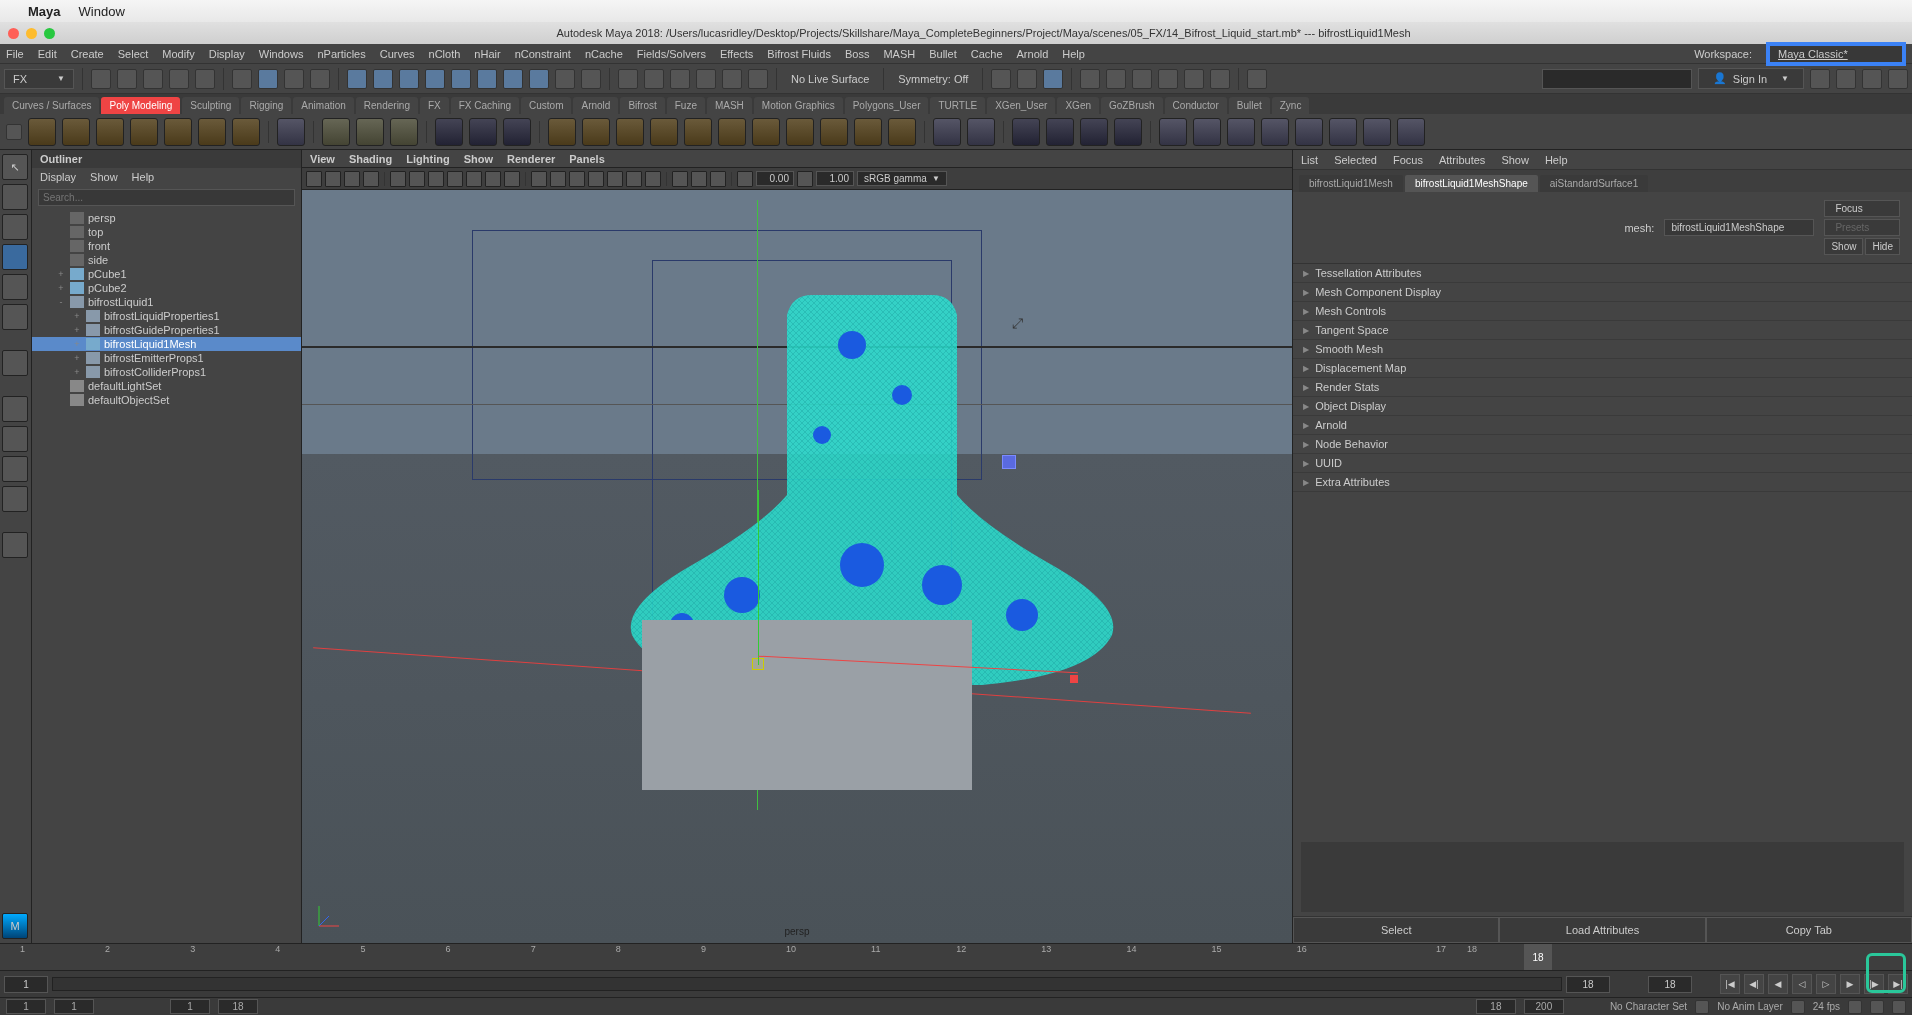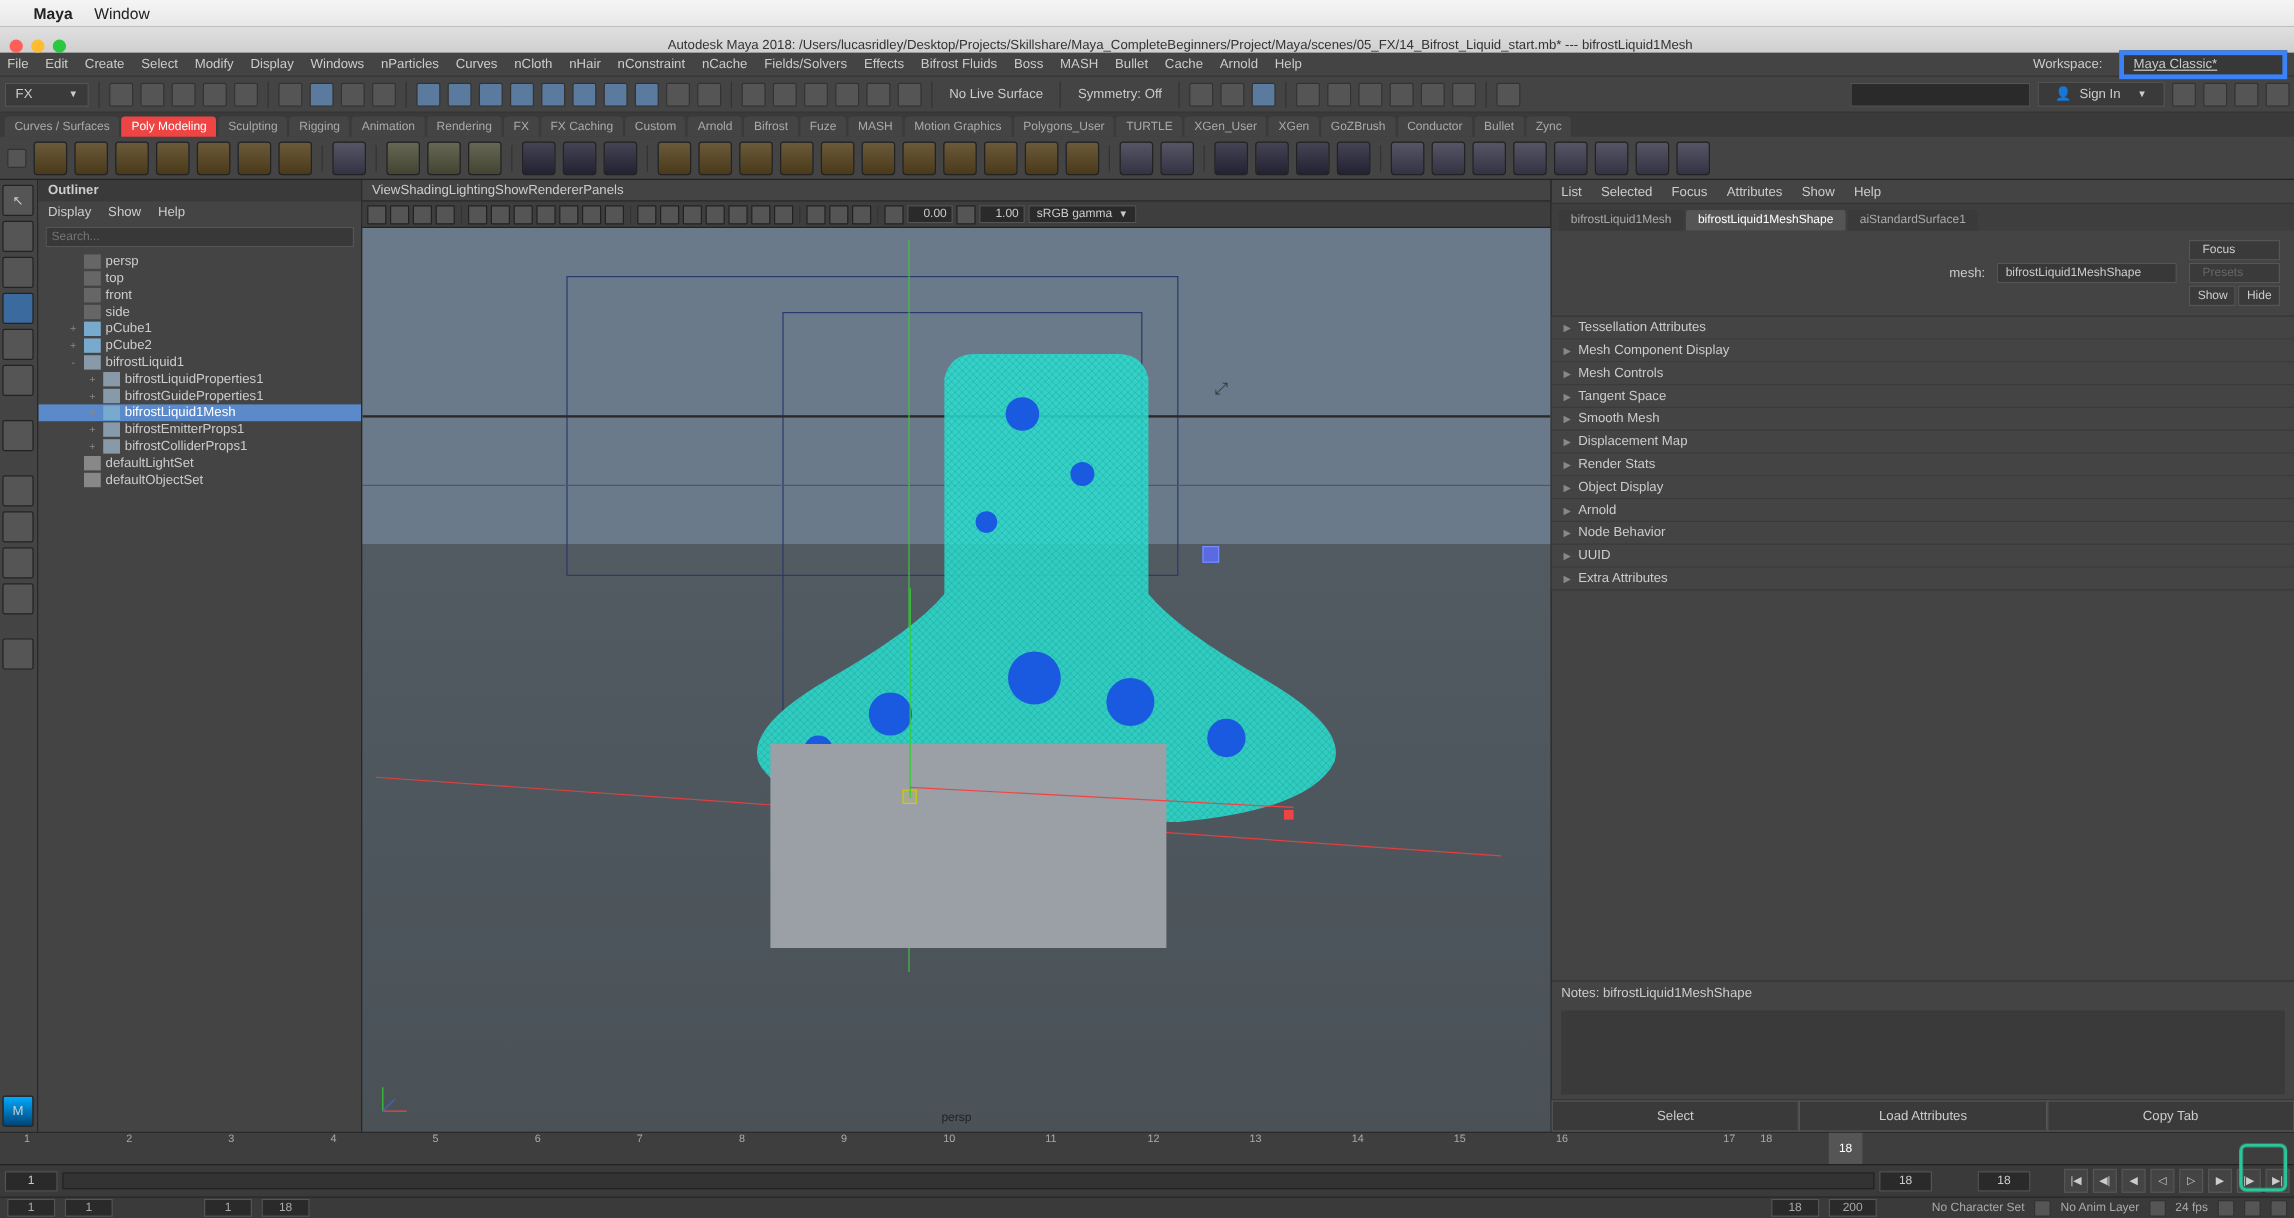--- a/index.html
+++ b/index.html
@@ -3,21 +3,21 @@
 <meta charset="utf-8">
 <style>
 * { margin: 0; padding: 0; box-sizing: border-box; font-family: -apple-system, Helvetica, Arial, sans-serif; user-select: none; }
 body { background: #444; color: #ccc; font-size: 11px; overflow: hidden; width: 1912px; height: 1015px; }
 
 
 .macos-bar { height: 22px; background: linear-gradient(#f5f5f5,#e8e8e8); display: flex; align-items: center; padding: 0 10px; color: #222; font-size: 13px; gap: 18px; }
 .apple-logo { font-size: 14px; }
 
 
-.title-bar { height: 22px; background: linear-gradient(#e0e0e0,#cfcfcf); display: flex; align-items: flex-end; font-size: 11px; color: #333; }
+.title-bar { height: 22px; background: linear-gradient(#e0e0e0,#cfcfcf); display: flex; align-items: center; font-size: 11px; color: #333; }
 .traffic { display: flex; gap: 7px; padding-left: 8px; }
 .dot { width: 11px; height: 11px; border-radius: 50%; }
 .dot.r { background:#ff5f57; } .dot.y{background:#febc2e;} .dot.g{background:#28c840;}
 .title-text { flex:1; text-align:center; }
 
 
 .main-menu { height: 20px; background: #444; display:flex; align-items:center; padding:0 6px; gap:14px; font-size:11px; color:#ccc; border-bottom:1px solid #333; }
 .main-menu .spacer { flex:1; }
 .workspace-sel { background:#383838; padding:2px 8px; border:4px solid #3b82f6; min-width:140px; font-size:11px;text-decoration:underline; }
 
@@ -65,21 +65,21 @@
 .tree-indent{display:inline-block;}
 .exp { width:10px; text-align:center; color:#888; font-size:9px;}
 .node-ic{width:14px;height:12px; display:inline-block;}
 .cam-ic{background:#666;}
 .mesh-ic{background:#7ac;}
 .grp-ic{background:#89a;}
 .set-ic{background:#888;}
 
 
 .viewport-wrap { flex:1; display:flex; flex-direction:column; background:#333;}
-.vp-menu { height:18px; background:#444; display:flex; align-items:center; padding:0 8px; font-size:11px; border-bottom:1px solid #222;}
+.vp-menu { height:18px; background:#444; display:flex; align-items:center; gap:14px; padding:0 8px; font-size:11px; border-bottom:1px solid #222;font-weight:bold;}
 .vp-toolbar { height:22px; background:#3e3e3e; display:flex; align-items:center; gap:3px; padding:0 4px; border-bottom:1px solid #222;}
 .vp-ic{width:16px;height:16px;background:#555;border:1px solid #222;border-radius:1px;}
 .vp-num{background:#2a2a2a;border:1px solid #555;padding:1px 4px;font-size:10px;min-width:38px;text-align:right;}
 .vp-sel{background:#2a2a2a;border:1px solid #555;padding:1px 6px;font-size:10px;min-width:90px;display:flex;align-items:center;}
 .viewport { flex:1; background:linear-gradient(#6a7a8a 0%, #6a7a8a 35%, #525a62 35%, #4a5258 100%); position:relative; overflow:hidden;}
 .cube-wire{position:absolute; border:1px solid #2a3a6a;}
 .axis-x{position:absolute; height:1px; background:#e04040;}
 .axis-y{position:absolute; width:1px; background:#40c040;}
 .liquid-mesh{position:absolute;}
 .manip{position:absolute;width:12px;height:12px;border:1px solid #cc0;background:rgba(255,255,0,0.1);}
@@ -591,21 +591,20 @@
         <div class="attr-section">
           <span class="tri">▶</span>
           <span>UUID</span>
         </div>
         <div class="attr-section">
           <span class="tri">▶</span>
           <span>Extra Attributes</span>
         </div>
       </div>
     <div style="flex:1;"></div>
-    <div class="attr-notes">Notes:  bifrostLiquid1MeshShape</div>
     <div class="notes-area"></div>
     <div class="attr-bottom" id="attr-bottom">
         <div class="attr-bottom-btn">Select</div>
         <div class="attr-bottom-btn">Load Attributes</div>
         <div class="attr-bottom-btn">Copy Tab</div>
       </div>
   </div>
 </div>
 
 <div class="timeline-area">

